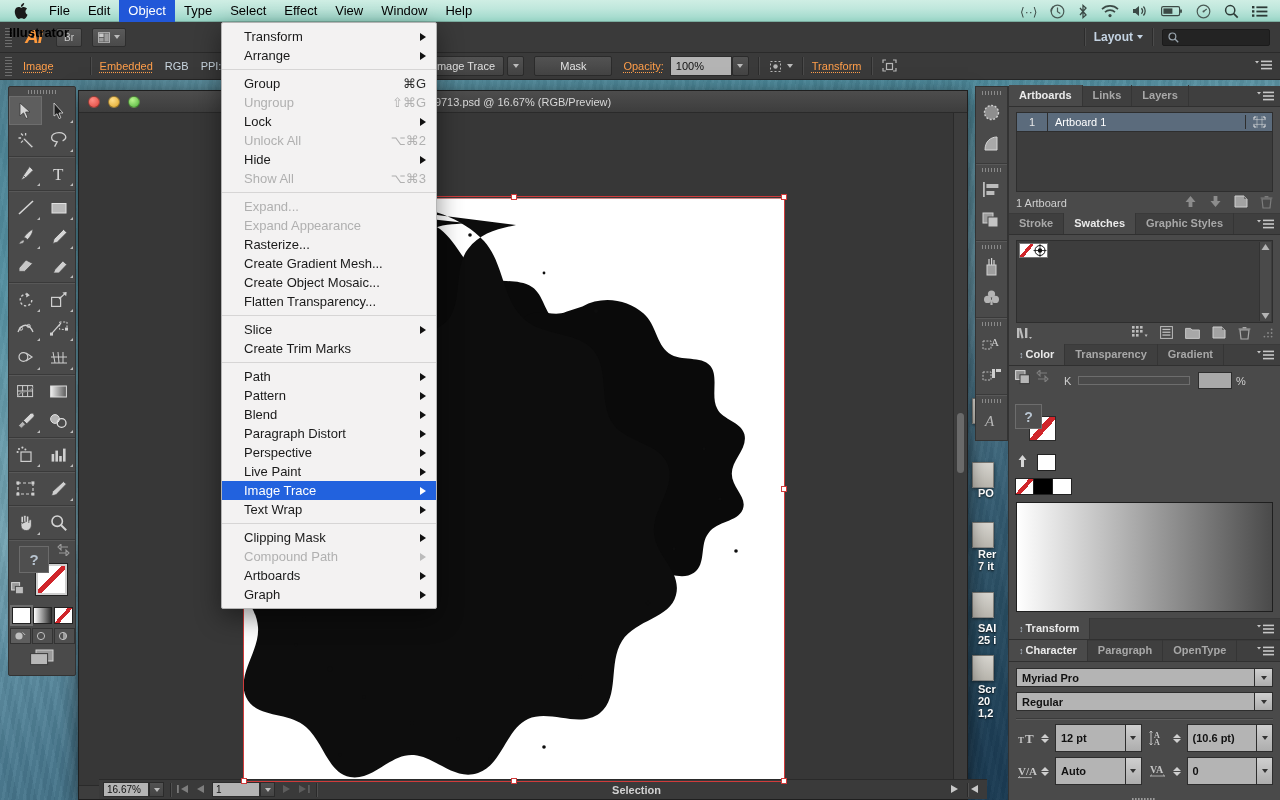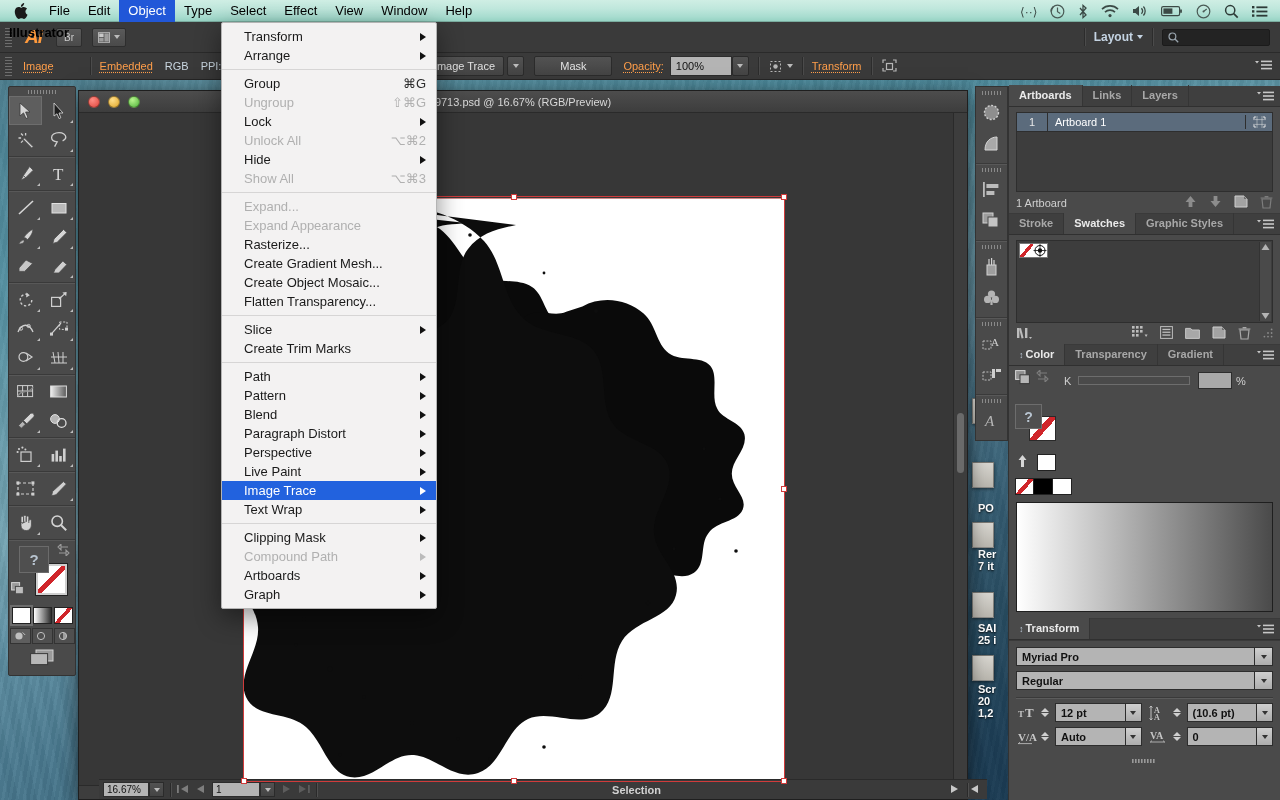--- a/index.html
+++ b/index.html
@@ -245,21 +245,21 @@
   .fontsel .dd { position:absolute; right:0; top:0; bottom:0; width:18px;
     background:linear-gradient(180deg,#cfcfcf,#adadad); border-left:1px solid #2d2d2d;
     display:flex; align-items:center; justify-content:center; }
   .cc-row { display:flex; gap:6px; margin-top:5px; }
   .cc-cell { display:flex; align-items:center; gap:3px; width:50%; }
   .cc-icon { width:22px; color:#c5c5c5; display:flex; align-items:center; justify-content:center; }
   .stepper { width:11px; display:flex; flex-direction:column; gap:1px; }
   .stepper i { width:0;height:0;border-left:4px solid transparent;border-right:4px solid transparent; }
   .stepper i.up{ border-bottom:4px solid #cfcfcf; }
   .stepper i.dn{ border-top:4px solid #cfcfcf; }
-  .cc-field { flex:1; height:19px; background:#b4b4b4; border:1px solid #2d2d2d;
+  .cc-field { flex:1; height:28px; background:#b4b4b4; border:1px solid #2d2d2d;
     color:#111; font-size:11px; display:flex; align-items:center; padding-left:5px; position:relative; }
   .cc-field .dd { position:absolute; right:0; top:0; bottom:0; width:16px;
     background:linear-gradient(180deg,#cfcfcf,#adadad); border-left:1px solid #2d2d2d;
     display:flex;align-items:center;justify-content:center; }
   .mini-caret{width:0;height:0;border-left:3.5px solid transparent;border-right:3.5px solid transparent;border-top:4px solid #333;}
 
   
   .menu {
     position:absolute; background:#f3f2f2; border:1px solid #b4b4b4;
     box-shadow: 0 8px 26px rgba(0,0,0,.45); z-index:80;
@@ -283,21 +283,21 @@
 <body>
 
 <div id="root">
 
   <div class="desktop"></div>
 
   <div class="desk-thumb" style="left:972px;top:398px;width:22px;height:26px;"></div>
   <div class="desk-file" style="left:978px;top:428px;"><span>20 i</span></div>
 
   <div class="desk-thumb" style="left:972px;top:462px;width:22px;height:26px;"></div>
-  <div class="desk-file" style="left:978px;top:502px;"><span>PO</span></div>
+  <div class="desk-file" style="left:978px;top:487px;"><span>PO</span></div>
 
   <div class="desk-thumb" style="left:972px;top:522px;width:22px;height:26px;"></div>
   <div class="desk-file" style="left:978px;top:548px;">
     <span>Rer</span>
     <span class="sub">7 it</span>
   </div>
 
   <div class="desk-thumb" style="left:972px;top:592px;width:22px;height:26px;"></div>
   <div class="desk-file" style="left:978px;top:622px;">
     <span>SAI</span>
@@ -1230,20 +1230,37 @@
                   <rect x="6" y="0.6" width="11" height="1.6"></rect>
                   <rect x="6" y="4.2" width="11" height="1.6"></rect>
                   <rect x="6" y="7.8" width="11" height="1.6"></rect>
                 </g>
               </svg>
           </div>
         </div>
       </div>
 
       <div class="pnl" style="border-bottom:none">
+        <div class="tabrow">
+          <div class="ptab on">
+            <span class="collapse-arrow">↕</span><span>Character</span>
+          </div>
+          <div class="ptab">Paragraph</div>
+          <div class="ptab">OpenType</div>
+          <div class="pmenu">
+            <svg width="17" height="10" viewBox="0 0 17 10">
+                <g fill="#c6c6c6">
+                  <path d="M0 1l4 0 -2 2.6z"></path>
+                  <rect x="6" y="0.6" width="11" height="1.6"></rect>
+                  <rect x="6" y="4.2" width="11" height="1.6"></rect>
+                  <rect x="6" y="7.8" width="11" height="1.6"></rect>
+                </g>
+              </svg>
+          </div>
+        </div>
         <div class="char-grid">
           <div class="fontsel">
             <span>Myriad Pro</span>
             <span class="dd">
                 <span class="mini-caret"></span>
               </span>
           </div>
           <div class="fontsel">
             <span>Regular</span>
             <span class="dd">

